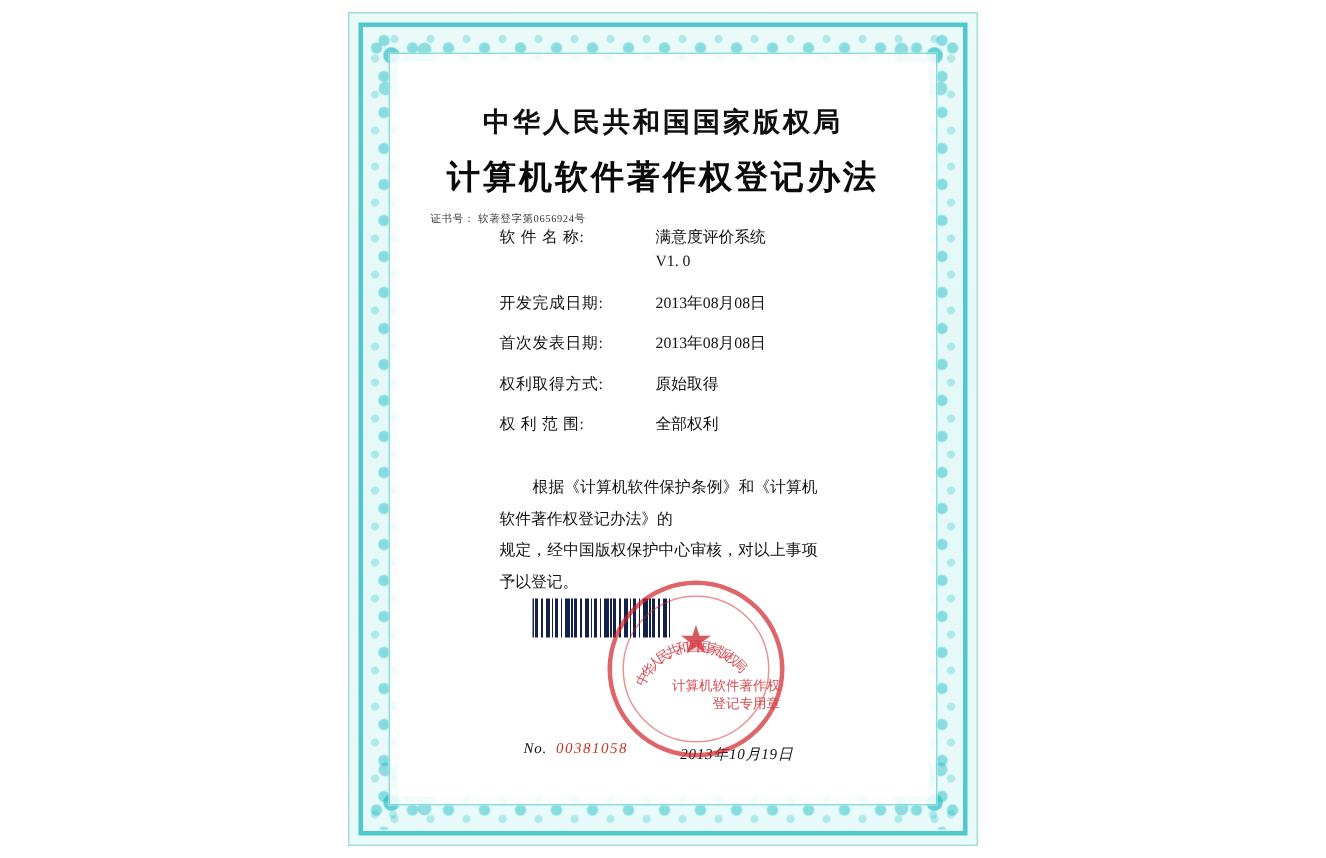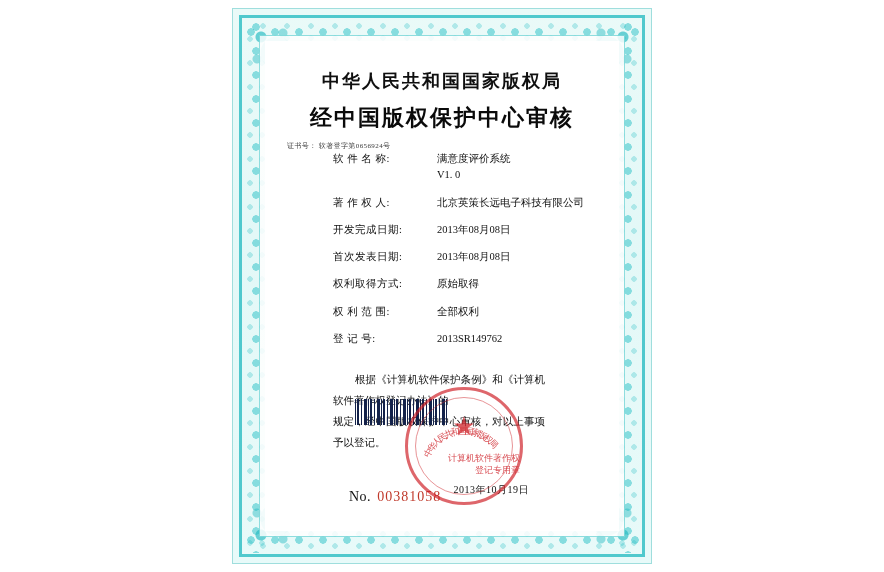--- a/index.html
+++ b/index.html
@@ -188,33 +188,35 @@
         #14224a 0 1px, transparent 1px 2px,
         #14224a 2px 4px, transparent 4px 6px,
         #14224a 6px 7px, transparent 7px 9px,
         #14224a 9px 12px, transparent 12px 13px);
   }
 
   .serial {
     position: absolute;
     left: 62px;
     bottom: 12px;
-    font-size: 14px;
+    font-size: 10px;
     color: #111;
     letter-spacing: .5px;
+    font-style: italic;
   }
   .serial .num { color: #c0392b; margin-left: 6px; letter-spacing: 1px; }
 
   .issue-date {
     position: absolute;
     right: 68px;
-    bottom: 20px;
+    bottom: 7px;
     font-size: 10px;
     color: #111;
     letter-spacing: .5px;
+    font-style: italic;
   }
 
   
   .seal {
     position: absolute;
     right: 74px;
     bottom: 12px;
     width: 118px;
     height: 118px;
     border-radius: 50%;
@@ -278,37 +280,33 @@
     <div class="edge-pattern edge-right"></div>
     <div class="corner tl"></div>
     <div class="corner tr"></div>
     <div class="corner bl"></div>
     <div class="corner br"></div>
     <div class="frame-band band-inner"></div>
 
     <div class="cert-body">
 
       <div class="title-cn">中华人民共和国国家版权局</div>
-      <div class="title-main">经中国版权保护中心审核</div>
+      <div class="title-main">计算机软件著作权登记办法</div>
       <div class="cert-no">证书号：  软著登字第0656924号</div>
 
       <div class="fields">
 
         <div class="field-row">
           <div class="field-label">软 件 名 称:</div>
           <div class="field-value">
             <span>满意度评价系统</span>
             <span class="sub">V1. 0</span>
           </div>
         </div>
 
-        <div class="field-row">
-          <div class="field-label">著 作 权 人:</div>
-          <div class="field-value">北京英策长远电子科技有限公司</div>
-        </div>
 
         <div class="field-row">
           <div class="field-label">开发完成日期:</div>
           <div class="field-value">2013年08月08日</div>
         </div>
 
         <div class="field-row">
           <div class="field-label">首次发表日期:</div>
           <div class="field-value">2013年08月08日</div>
         </div>
@@ -316,24 +314,20 @@
         <div class="field-row">
           <div class="field-label">权利取得方式:</div>
           <div class="field-value">原始取得</div>
         </div>
 
         <div class="field-row">
           <div class="field-label">权 利 范 围:</div>
           <div class="field-value">全部权利</div>
         </div>
 
-        <div class="field-row">
-          <div class="field-label">登 记 号:</div>
-          <div class="field-value">2013SR149762</div>
-        </div>
 
       </div>
 
       <div class="statement">
         <span class="indent"></span><span>根据《计算机软件保护条例》和《计算机软件著作权登记办法》的</span><br>
         <span>规定，经中国版权保护中心审核，对以上事项予以登记。</span>
       </div>
 
       <div class="bottom-area">
 

